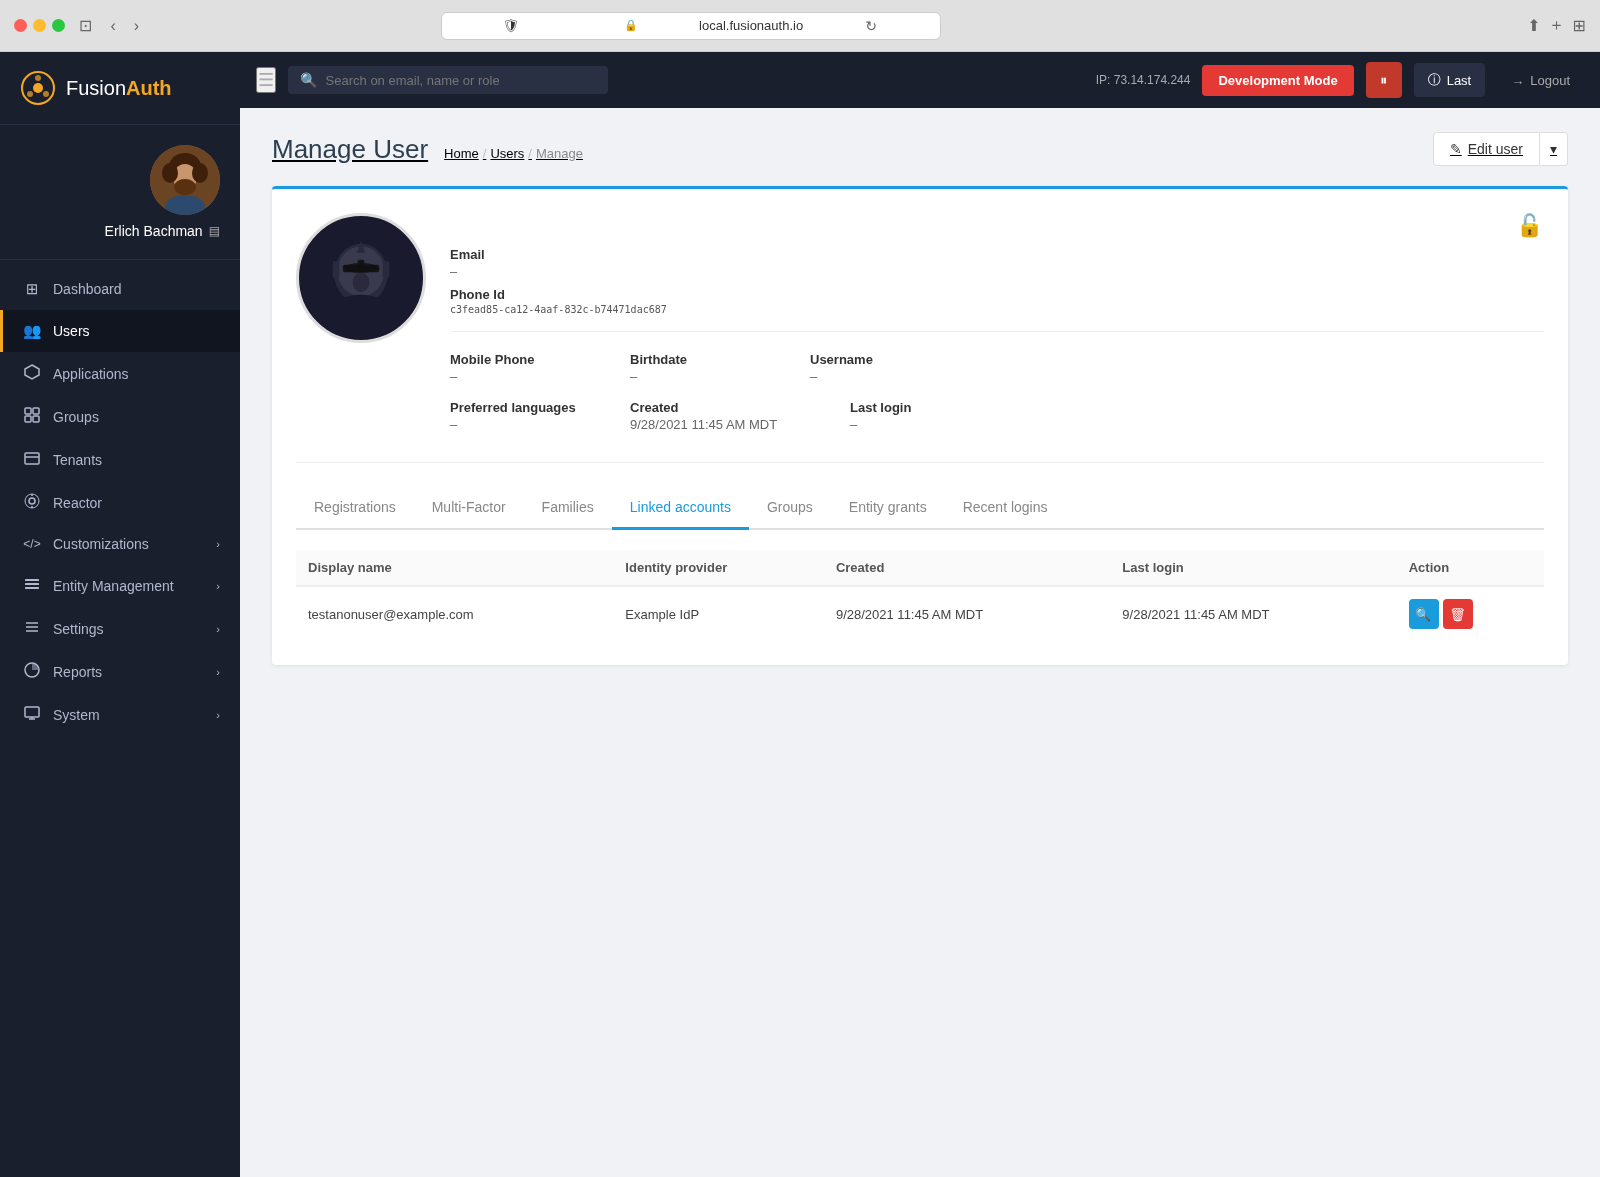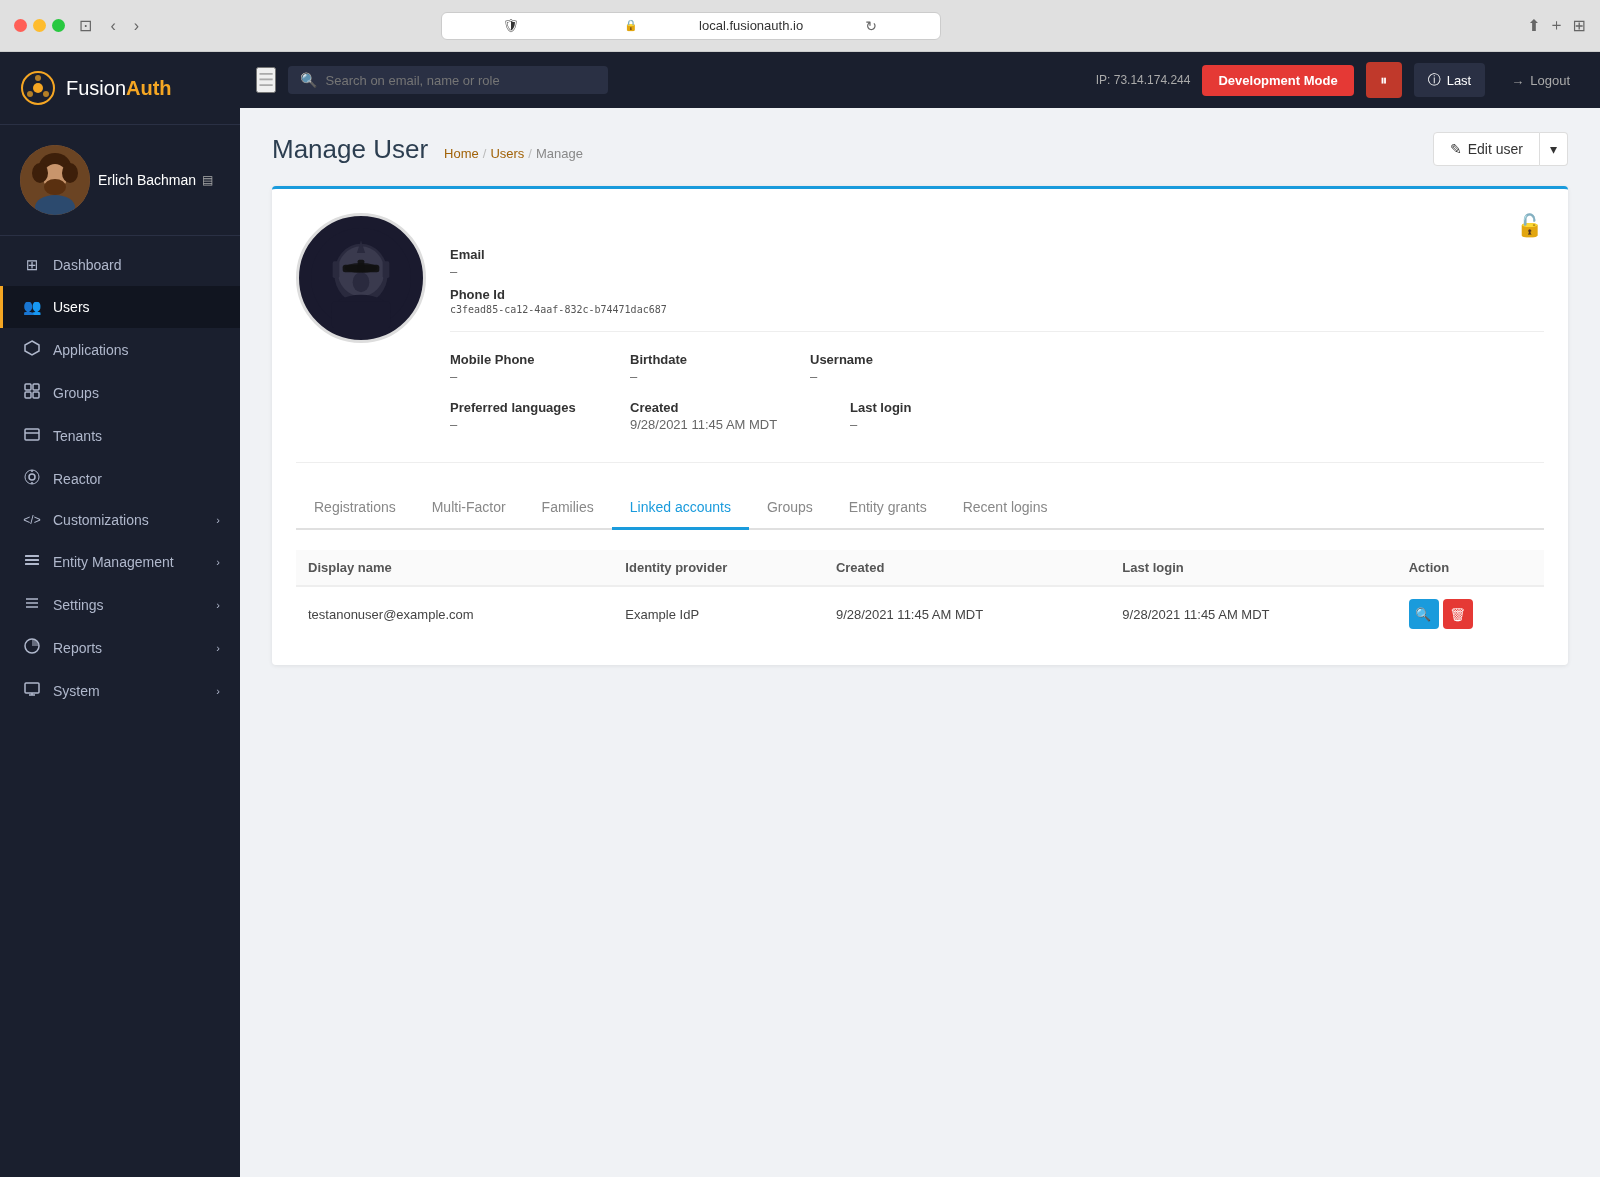--- a/index.html
+++ b/index.html
@@ -18,21 +18,21 @@
     .browser-actions { display: flex; gap: 8px; margin-left: auto; }
     .browser-action-btn { background: none; border: none; font-size: 16px; color: #666; cursor: pointer; }
 
     
     .app-container { display: flex; flex: 1; overflow: hidden; }
 
     
     .sidebar { width: 240px; background: #1a1f2e; display: flex; flex-direction: column; overflow-y: auto; flex-shrink: 0; }
     .sidebar-logo { padding: 18px 20px; display: flex; align-items: center; gap: 10px; border-bottom: 1px solid #2a3044; }
     .logo-icon { width: 36px; height: 36px; }
-    .user-section { padding: 20px; display: flex; align-items: center; gap: 8px; border-bottom: 1px solid #2a3044; }
+    .user-section { padding: 20px; display: flex; flex-direction: column; align-items: flex-end; gap: 8px; border-bottom: 1px solid #2a3044; }
     .user-avatar { width: 70px; height: 70px; border-radius: 50%; background: #8b5e3c; overflow: hidden; display: flex; align-items: center; justify-content: center; }
     .user-name { color: white; font-size: 14px; font-weight: 500; display: flex; align-items: center; gap: 6px; }
     .user-icon { color: #aaa; font-size: 12px; }
     .nav-section { padding: 8px 0; flex: 1; }
     .nav-item { display: flex; align-items: center; gap: 12px; padding: 12px 20px; color: #b0b8cc; font-size: 14px; cursor: pointer; text-decoration: none; border-left: 3px solid transparent; }
     .nav-item.active { background: #111520; color: white; border-left-color: #f5a623; }
     .nav-item .nav-icon { width: 18px; text-align: center; font-size: 15px; }
     .nav-item .chevron { margin-left: auto; font-size: 11px; }
 
     
@@ -42,25 +42,25 @@
     .search-bar { display: flex; align-items: center; background: #2a3044; border-radius: 4px; padding: 6px 12px; gap: 8px; flex: 1; max-width: 320px; }
     .search-bar input { background: none; border: none; color: #aaa; font-size: 13px; outline: none; width: 100%; }
     .ip-display { color: #aaa; font-size: 12px; margin-left: auto; }
     .dev-mode-btn { background: #e53935; color: white; border: none; padding: 8px 16px; border-radius: 4px; font-size: 13px; font-weight: 600; cursor: pointer; }
     .pause-btn { background: #c0392b; color: white; border: none; width: 36px; height: 36px; border-radius: 4px; font-size: 14px; cursor: pointer; display: flex; align-items: center; justify-content: center; }
     .help-btn { background: #2a3044; color: white; border: none; padding: 8px 14px; border-radius: 4px; font-size: 13px; cursor: pointer; display: flex; align-items: center; gap: 6px; }
     .logout-btn { background: none; color: #aaa; border: none; padding: 8px 14px; font-size: 13px; cursor: pointer; display: flex; align-items: center; gap: 6px; }
 
     
     .page-content { flex: 1; overflow-y: auto; padding: 24px 32px; }
-    .page-header { display: flex; align-items: center; justify-content: space-between; margin-bottom: 20px; }
+    .page-header { display: flex; align-items: center; justify-content: space-between; margin-bottom: 20px; text-decoration: underline; }
     .page-title-section { display: flex; align-items: baseline; gap: 16px; }
     .page-title { font-size: 26px; font-weight: 400; color: #2c3e50; }
     .breadcrumb { font-size: 13px; color: #888; display: flex; align-items: center; gap: 4px; }
-    .breadcrumb a { color: #a16207; text-decoration: none; }
+    .breadcrumb a { color: #000000; text-decoration: none; }
     .breadcrumb-sep { color: #bbb; }
     .edit-user-btn { display: flex; align-items: center; gap: 0; }
     .edit-user-main { background: white; border: 1px solid #ddd; color: #333; padding: 8px 16px; font-size: 14px; cursor: pointer; border-radius: 4px 0 0 4px; display: flex; align-items: center; gap: 6px; }
     .edit-user-dropdown { background: white; border: 1px solid #ddd; border-left: none; color: #333; padding: 8px 10px; font-size: 14px; cursor: pointer; border-radius: 0 4px 4px 0; }
 
     
     .user-card { background: white; border-radius: 4px; border-top: 3px solid #1a9bdc; box-shadow: 0 1px 4px rgba(0,0,0,0.08); padding: 24px; margin-bottom: 0; }
     .user-card-top { display: flex; gap: 24px; padding-bottom: 24px; border-bottom: 1px solid #eee; margin-bottom: 24px; }
     .user-avatar-large { width: 130px; height: 130px; border-radius: 50%; background: #1a1a2e; border: 3px solid #ddd; flex-shrink: 0; display: flex; align-items: center; justify-content: center; overflow: hidden; }
     .avatar-svg { width: 100px; height: 100px; }

